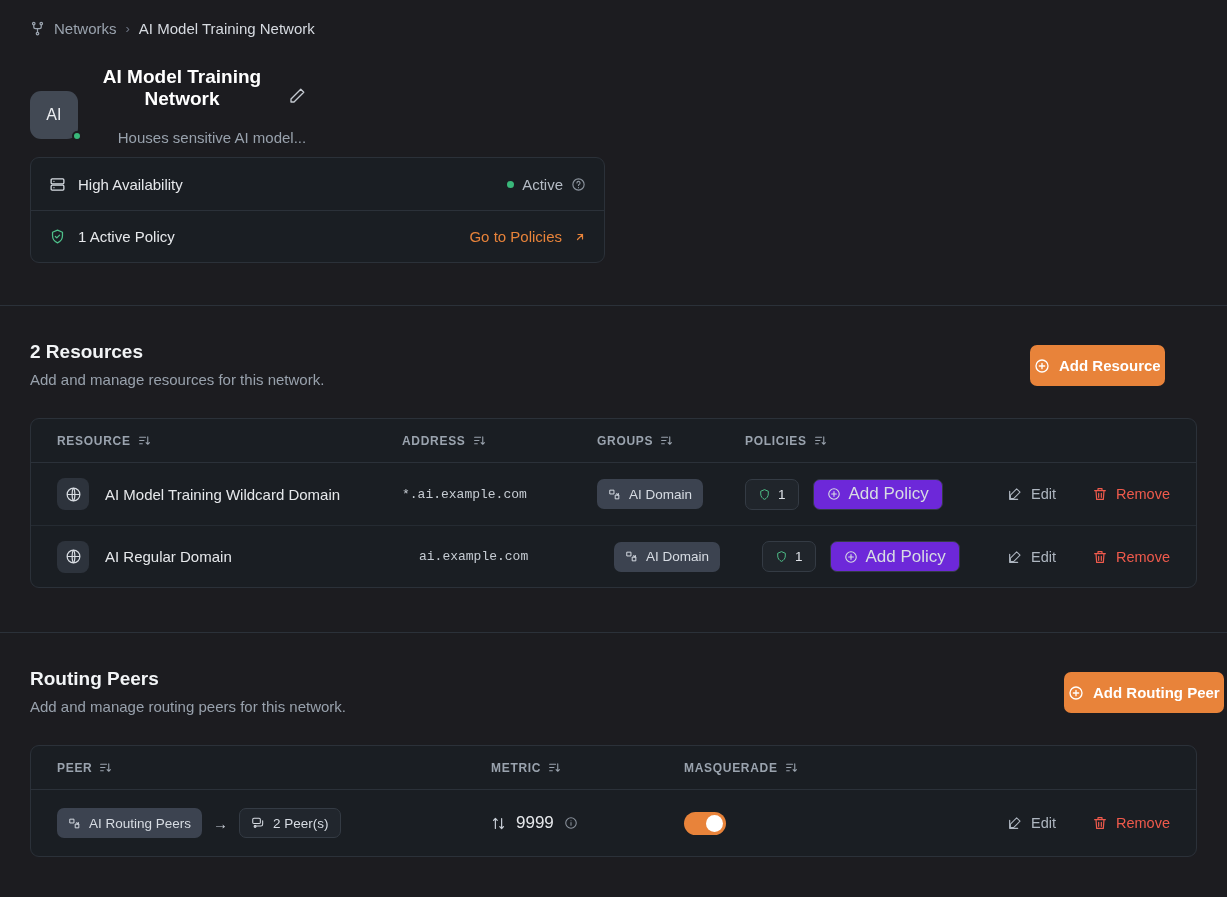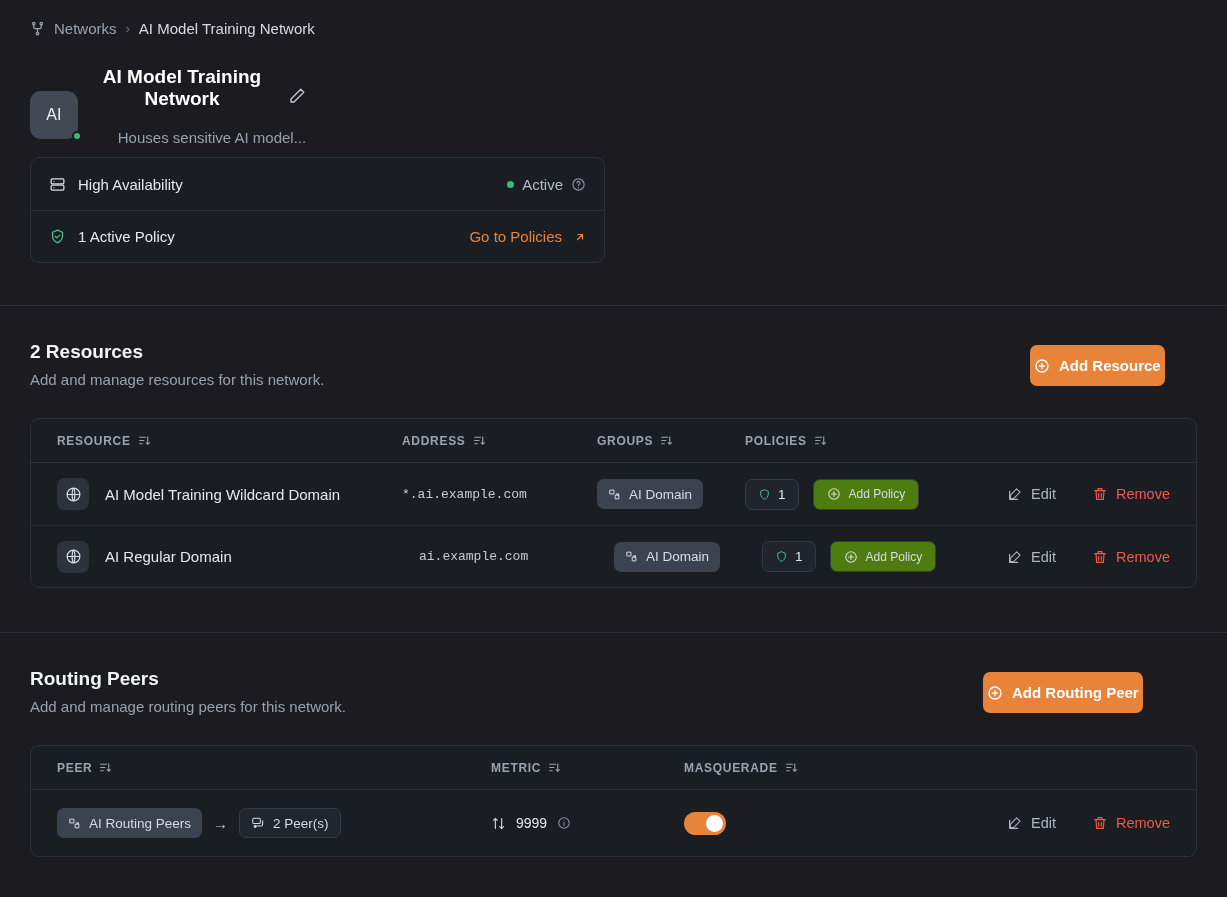--- a/index.html
+++ b/index.html
@@ -140,34 +140,34 @@
   }
   .pill-count {
     display: inline-flex; align-items: center; gap: 7px;
     height: 31px; padding: 0 12px;
     background: #20252b; border: 1px solid #343b44;
     border-radius: 7px; font-size: 13.5px; color: #dfe3e8;
   }
   .btn-ghost {
     display: inline-flex; align-items: center; gap: 8px;
     height: 31px; padding: 0 13px;
-    background: #4d7c0f; border: 1px solid #343b44;
-    border-radius: 7px; font-size: 12px; color: #d7dce3;
+    background: #6d28d9; border: 1px solid #343b44;
+    border-radius: 7px; font-size: 17px; color: #d7dce3;
     font-family: "Liberation Sans", sans-serif; cursor: pointer;
   }
   .act {
     display: inline-flex; align-items: center; gap: 8px;
     font-size: 14.5px; cursor: pointer; background: none; border: none;
     font-family: "Liberation Sans", sans-serif;
   }
   .act-edit { color: #aeb6c0; }
   .act-remove { color: #ef5a4c; }
 
   .arrow-sep { color: #c8ced6; font-size: 15px; margin: 0 11px; }
-  .metric { display: flex; align-items: center; gap: 10px; font-size: 14px; color: #e6e8eb; }
+  .metric { display: flex; align-items: center; gap: 10px; font-size: 17px; color: #e6e8eb; }
   .toggle {
     width: 42px; height: 23px; border-radius: 12px;
     background: #e8833a; position: relative; cursor: pointer;
   }
   .toggle .knob {
     position: absolute; right: 3px; top: 3px;
     width: 17px; height: 17px; border-radius: 50%; background: #fff;
   }
   .green { color: #4ec08a; }
 </style>
@@ -435,21 +435,21 @@
       </div>
     </div>
   </div>
 
   <div class="hr" style="top:632px;"></div>
 
   <div class="section-head" style="top:668px;">
     <div class="section-title">Routing Peers</div>
     <div class="section-sub">Add and manage routing peers for this network.</div>
   </div>
-  <button class="btn-primary" style="left:983px; top:672px;">
+  <button class="btn-primary" style="left:1064px; top:672px;">
     <span class="icon">
       <svg width="16" height="16" viewBox="0 0 24 24" fill="none" stroke="#ffffff" stroke-width="2" stroke-linecap="round">
         <circle cx="12" cy="12" r="9"></circle>
           <path d="M12 8v8M8 12h8"></path>
       </svg>
     </span>
     <span>Add Routing Peer</span>
   </button>
 
   <div class="table-card" style="top:745px;">

